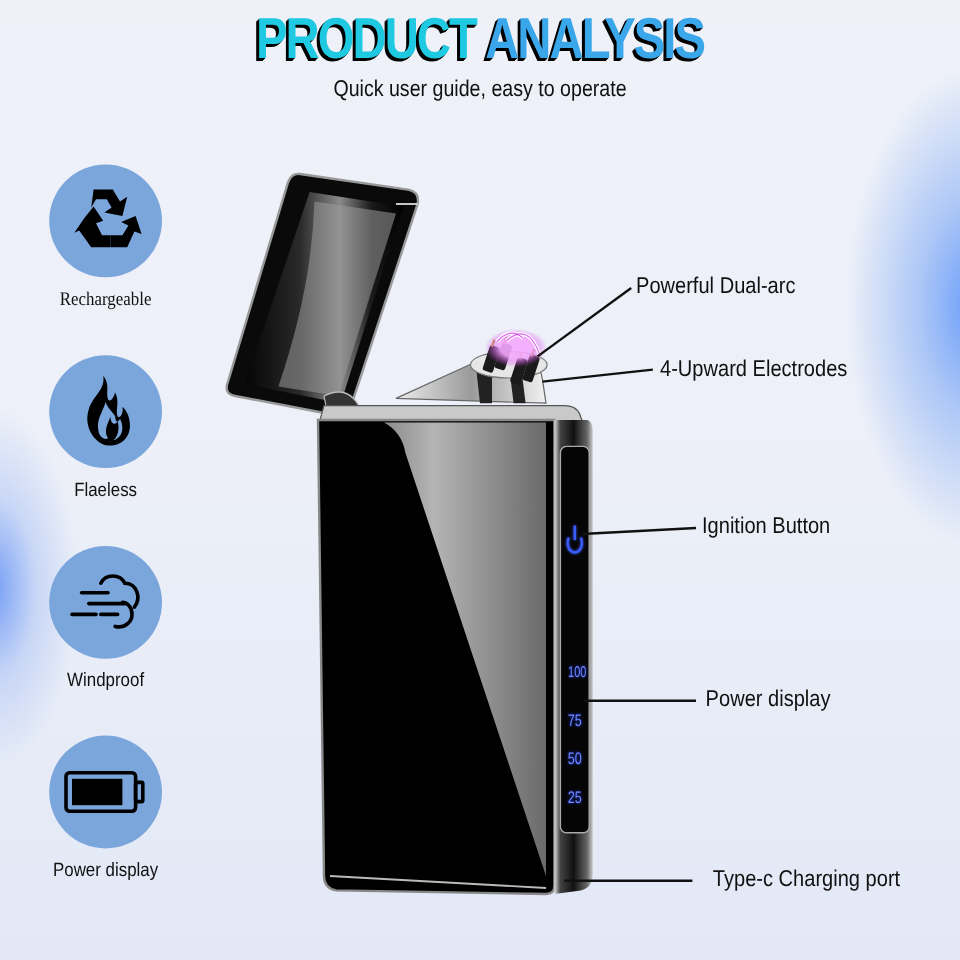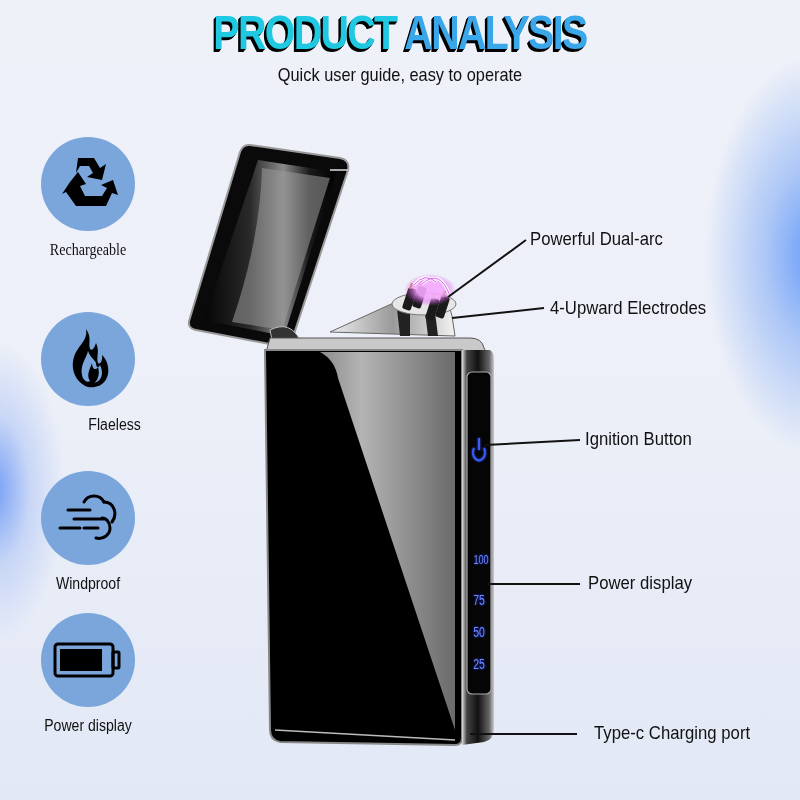--- a/index.html
+++ b/index.html
@@ -68,31 +68,31 @@
       <g fill="#000">
         <path d="M22 6 L38 6 L44 16 L50 12 L46 28 L31 25 L37 21 L33 14 L24 14 L20 21 Z"></path>
         <path d="M12 30 L20 20 L28 32 L22 34 L27 44 L34 44 L34 54 L18 54 L8 40 L4 42 Z" transform="translate(2,0)"></path>
         <path d="M36 54 L36 44 L46 44 L51 36 L45 33 L57 28 L62 43 L56 41 L50 54 Z"></path>
       </g>
     </svg>
   </div>
   <div class="label">Rechargeable</div>
 </div>
 
-<div class="feature" style="top:312px;text-align:right;">
+<div class="feature" style="top:296px;">
   <div class="circle">
     <svg width="60" height="64" viewBox="0 0 60 64">
       <path fill="#000" d="M28 2 C30 14 20 18 16 30 C12 42 18 56 30 60 C44 62 52 52 50 40 C49 32 44 28 44 28 C45 34 42 38 40 36 C38 30 42 24 38 16 C36 22 34 24 32 22 C30 16 34 10 28 2 Z"></path>
       <path fill="#7aa6dc" d="M30 24 C28 32 22 38 24 48 C25 54 30 56 32 54 C28 48 32 42 34 36 C34 42 38 44 40 40 C42 46 40 54 36 56 C44 54 46 46 42 38 C40 42 38 40 38 36 C36 32 32 30 30 24 Z"></path>
     </svg>
   </div>
   <div class="label">Flaeless</div>
 </div>
 
-<div class="feature" style="top:471px;">
+<div class="feature" style="top:455px;">
   <div class="circle">
     <svg width="64" height="60" viewBox="0 0 64 60">
       <g fill="none" stroke="#000" stroke-width="3" stroke-linecap="round">
         <path d="M28 14 C32 6 44 6 48 14"></path>
         <path d="M48 14 C58 14 62 26 56 34"></path>
         <path d="M40 50 C48 52 54 46 54 40 C54 34 50 30 46 30"></path>
         <line x1="12" y1="22" x2="34" y2="22"></line>
         <line x1="18" y1="31" x2="48" y2="31"></line>
         <line x1="4" y1="40" x2="24" y2="40"></line>
         <line x1="28" y1="40" x2="42" y2="40"></line>

